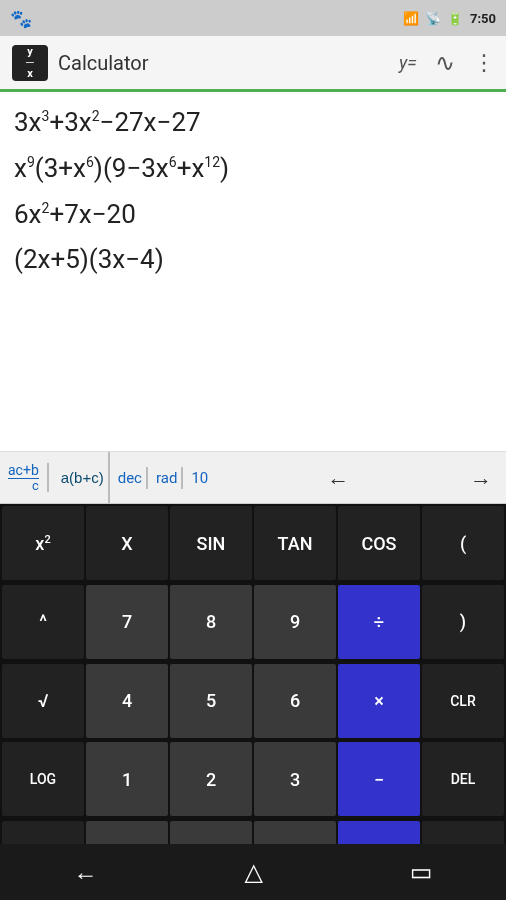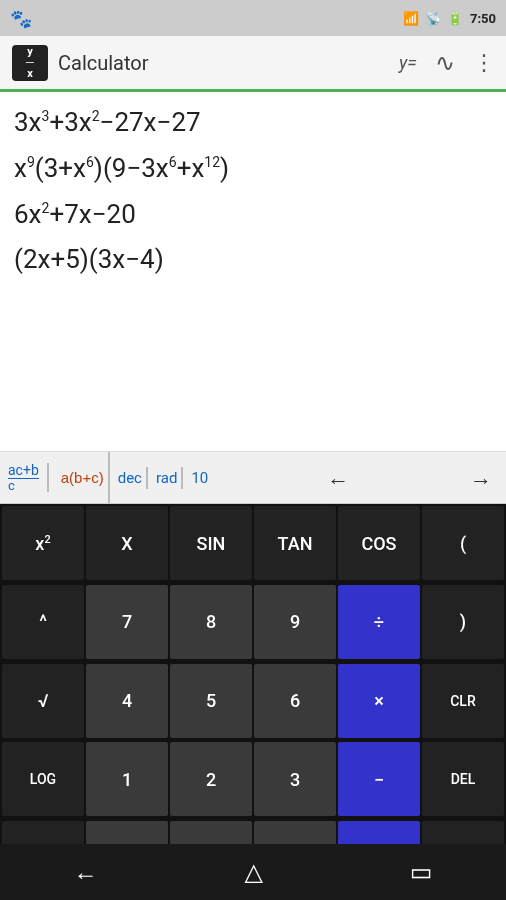--- a/index.html
+++ b/index.html
@@ -114,28 +114,28 @@
       border-bottom: 1px solid #ccc;
     }
     .toolbar-fraction {
       font-size: 14px;
       color: #1565C0;
       border-right: 2px solid #bbb;
       padding-right: 8px;
       margin-right: 4px;
       display: flex;
       flex-direction: column;
-      align-items: flex-start;
+      align-items: flex-end;
       line-height: 1;
     }
     .toolbar-fraction .numer { border-bottom: 1px solid #1565C0; padding-bottom: 1px; }
     .toolbar-fraction .denom { font-size: 13px; }
     .toolbar-btn {
       font-size: 15px;
-      color: #c2410c;
+      color: #0c4a6e;
       background: none;
       border: none;
       padding: 2px 4px;
       cursor: pointer;
       white-space: nowrap;
       border-right: 2px solid #bbb;
       height: 100%;
       display: flex;
       align-items: center;
     }

